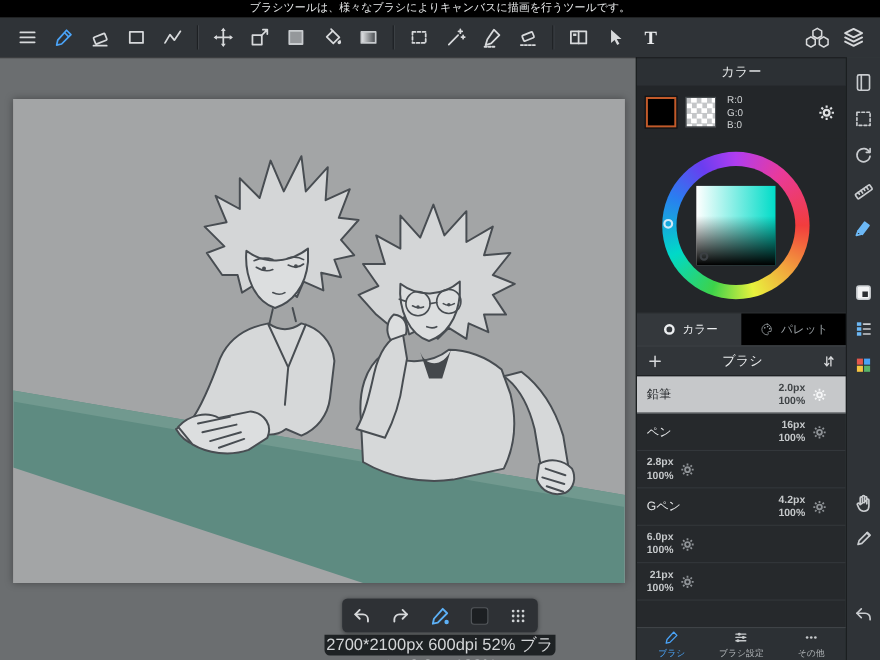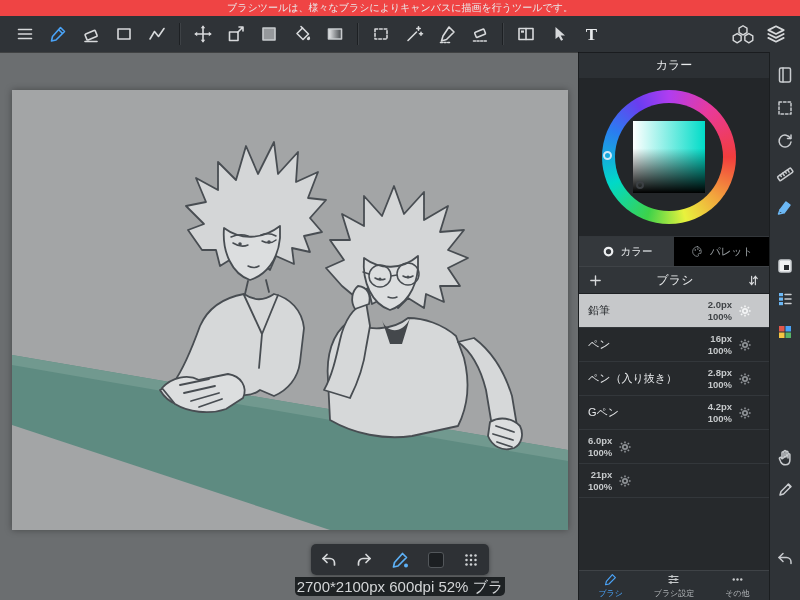--- a/index.html
+++ b/index.html
@@ -3,21 +3,21 @@
 <meta charset="utf-8">
 <style>
   html,body { margin:0; padding:0; width:800px; height:600px; overflow:hidden; background:#6b6e70;
               font-family:"Liberation Sans","DejaVu Sans",sans-serif; }
   * { box-sizing:border-box; }
   button { background:none; border:none; padding:0; color:inherit; cursor:pointer; font-family:inherit; }
 
   #app { position:relative; width:800px; height:600px; background:var(--workspace-gray,#6b6e70); overflow:hidden; color:#dfe1e3; }
 
   
-  .tipbar { position:absolute; top:0; left:0; width:800px; height:16px; background:#ef4444; color:#e9ebec;
+  .tipbar { position:absolute; top:0; left:0; width:800px; height:16px; background:#000000; color:#e9ebec;
             font-size:10px; line-height:16px; text-align:center; z-index:7; }
 
   
   .toolbar { position:absolute; top:16px; left:0; width:800px; height:36px; background:var(--toolbar-dark,#2f3337);
              display:flex; align-items:center; padding:0 8px; z-index:6; box-shadow:0 1px 0 rgba(0,0,0,.4); }
   .tool { width:33px; height:36px; display:flex; align-items:center; justify-content:center; flex:0 0 auto; }
   .tool svg { stroke:#d7d9db; fill:none; stroke-width:1.6; stroke-linecap:round; stroke-linejoin:round; }
   .tool.active svg { stroke:var(--accent-blue,#4aa3f7); }
   .tdiv { width:1px; height:22px; background:#1d2023; box-shadow:1px 0 0 #3e4246; margin:0 6px; flex:0 0 auto; }
   .spacer { flex:1; }
@@ -312,20 +312,37 @@
     </button>
   </div>
 
   <div class="statusbar">
     <span>2700*2100px 600dpi 52% ブラシ: 2.0px 100%</span>
   </div>
 
   <div class="sidebar">
     <div class="ptitle">カラー</div>
 
+    <div class="swatchrow">
+      <button class="fgchip"></button>
+      <button class="bgchip"></button>
+      <div class="rgbcol">
+        <span>R:0</span>
+        <span>G:0</span>
+        <span>B:0</span>
+      </div>
+      <button class="gearbtn">
+        <svg width="19" height="19" viewBox="0 0 20 20">
+            <path d="M10 6.2A3.8 3.8 0 1 0 10 13.8 3.8 3.8 0 0 0 10 6.2zm0 2.1a1.7 1.7 0 1 1 0 3.4 1.7 1.7 0 0 1 0-3.4z" fill="currentColor"></path>
+            <g stroke="currentColor" stroke-width="2">
+              <path d="M10 3v2.2M10 14.8V17M3 10h2.2M14.8 10H17M5 5l1.6 1.6M13.4 13.4L15 15M15 5l-1.6 1.6M6.6 13.4L5 15"></path>
+            </g>
+          </svg>
+      </button>
+    </div>
 
     <div class="wheelarea">
       <div class="wheel">
         <span class="huedot"></span>
         <div class="svbox">
           <span class="svdot"></span>
         </div>
       </div>
     </div>
 
@@ -386,21 +403,20 @@
         <button class="gearbtn">
             <svg width="16" height="16" viewBox="0 0 20 20">
               <path d="M10 6.2A3.8 3.8 0 1 0 10 13.8 3.8 3.8 0 0 0 10 6.2zm0 2.1a1.7 1.7 0 1 1 0 3.4 1.7 1.7 0 0 1 0-3.4z" fill="currentColor"></path>
               <g stroke="currentColor" stroke-width="2">
                 <path d="M10 3v2.2M10 14.8V17M3 10h2.2M14.8 10H17M5 5l1.6 1.6M13.4 13.4L15 15M15 5l-1.6 1.6M6.6 13.4L5 15"></path>
               </g>
             </svg>
           </button>
       </div>
       <div class="brow">
-        <span class="bname">ペン（入り抜き）</span>
         <span class="bvals">
           <span>2.8px</span>
           <span>100%</span>
         </span>
         <button class="gearbtn">
             <svg width="16" height="16" viewBox="0 0 20 20">
               <path d="M10 6.2A3.8 3.8 0 1 0 10 13.8 3.8 3.8 0 0 0 10 6.2zm0 2.1a1.7 1.7 0 1 1 0 3.4 1.7 1.7 0 0 1 0-3.4z" fill="currentColor"></path>
               <g stroke="currentColor" stroke-width="2">
                 <path d="M10 3v2.2M10 14.8V17M3 10h2.2M14.8 10H17M5 5l1.6 1.6M13.4 13.4L15 15M15 5l-1.6 1.6M6.6 13.4L5 15"></path>
               </g>

